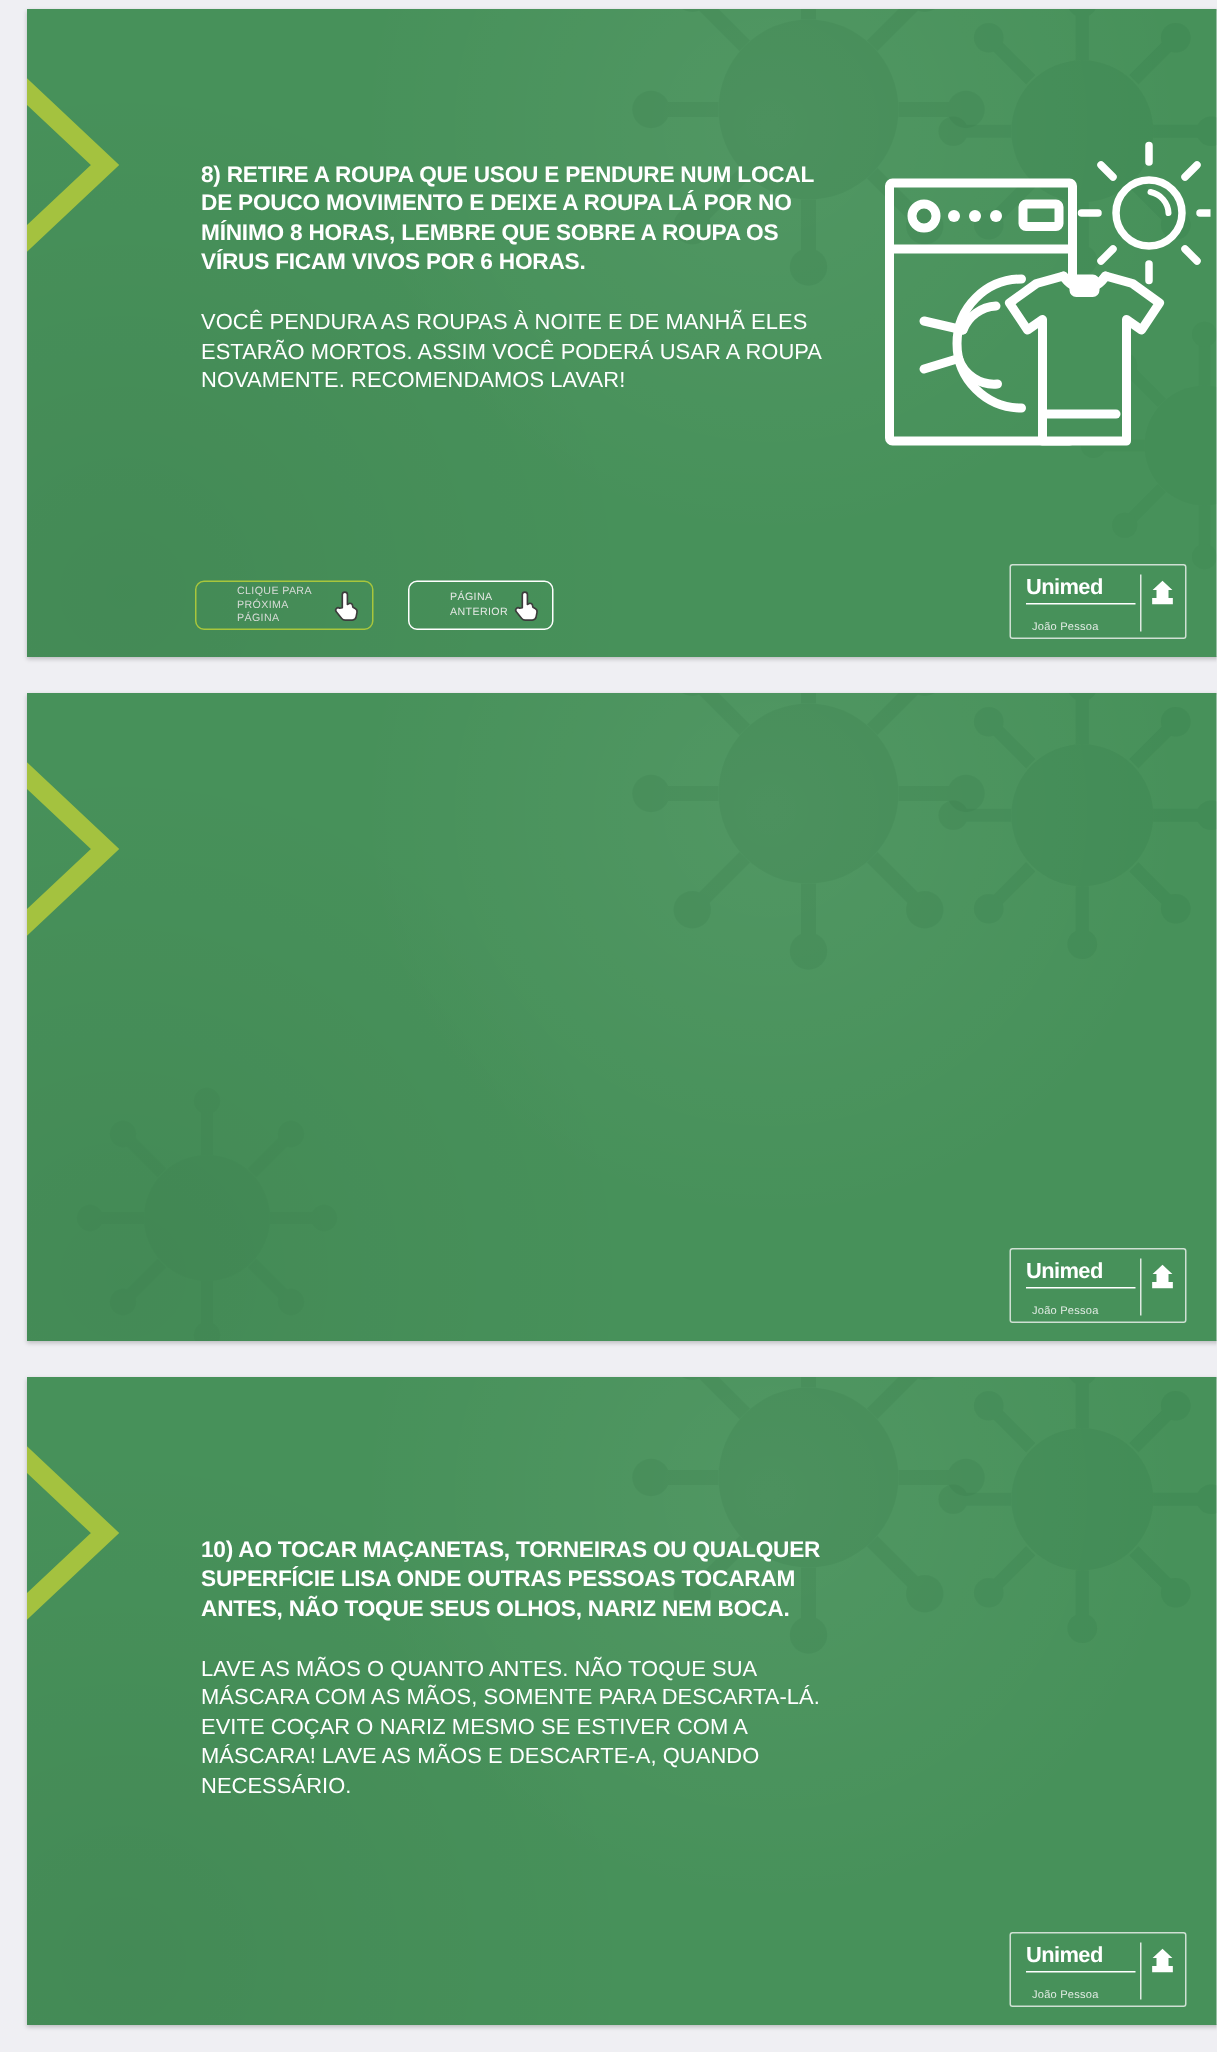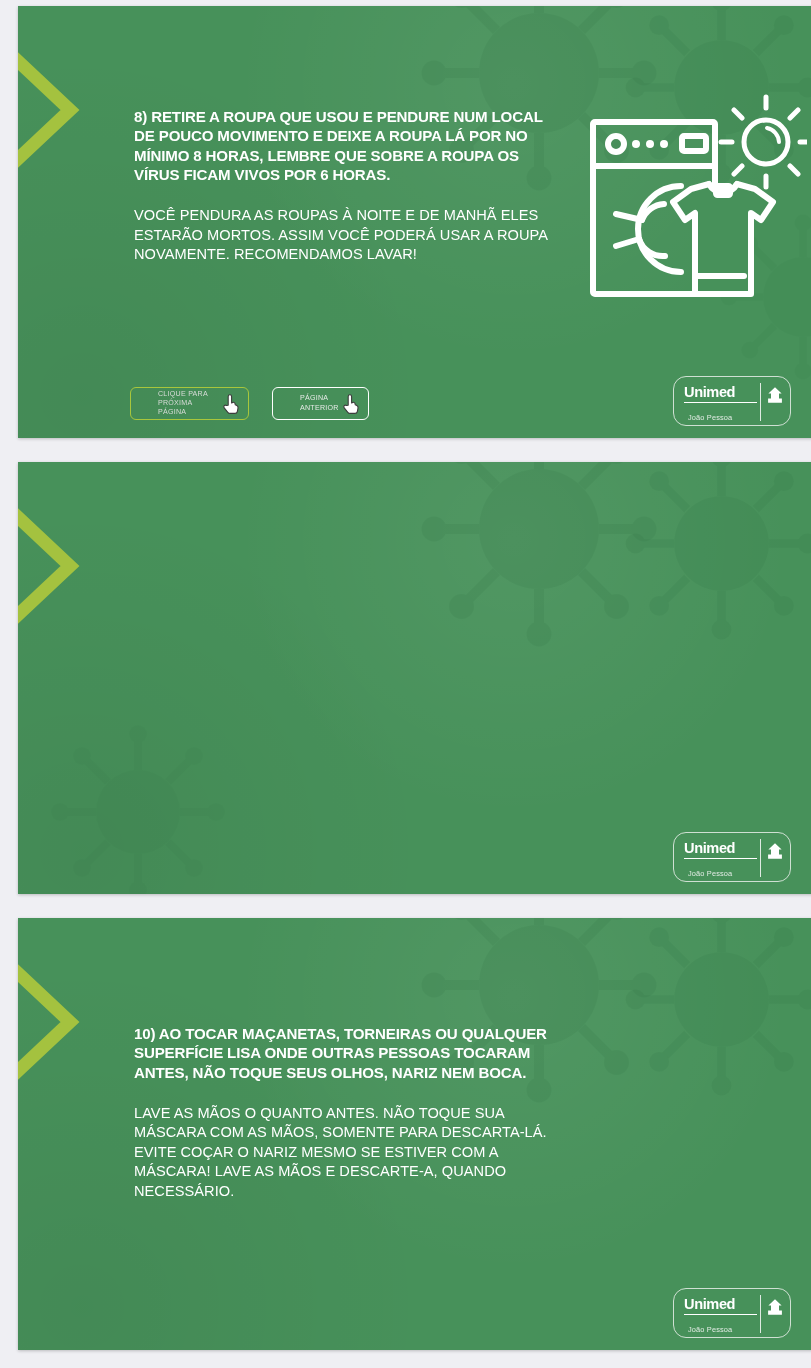--- a/index.html
+++ b/index.html
@@ -138,21 +138,21 @@
   }
   .nav-prev .nav-label { color: #e6eae6; }
   .hand-icon { width: 19px; height: 22px; flex: none; margin-left: 1px; }
 
   
   .logo {
     position: absolute;
     width: 118px;
     height: 50px;
     border: 1.4px solid #cfe0d3;
-    border-radius: 13px;
+    border-radius: 2px;
     box-sizing: border-box;
   }
   .logo-1 { left: 655px; top: 370px; }
   .logo-inner {
     position: relative;
     width: 100%; height: 100%;
   }
   .logo-word {
     position: absolute;
     left: 10px; top: 7px;

